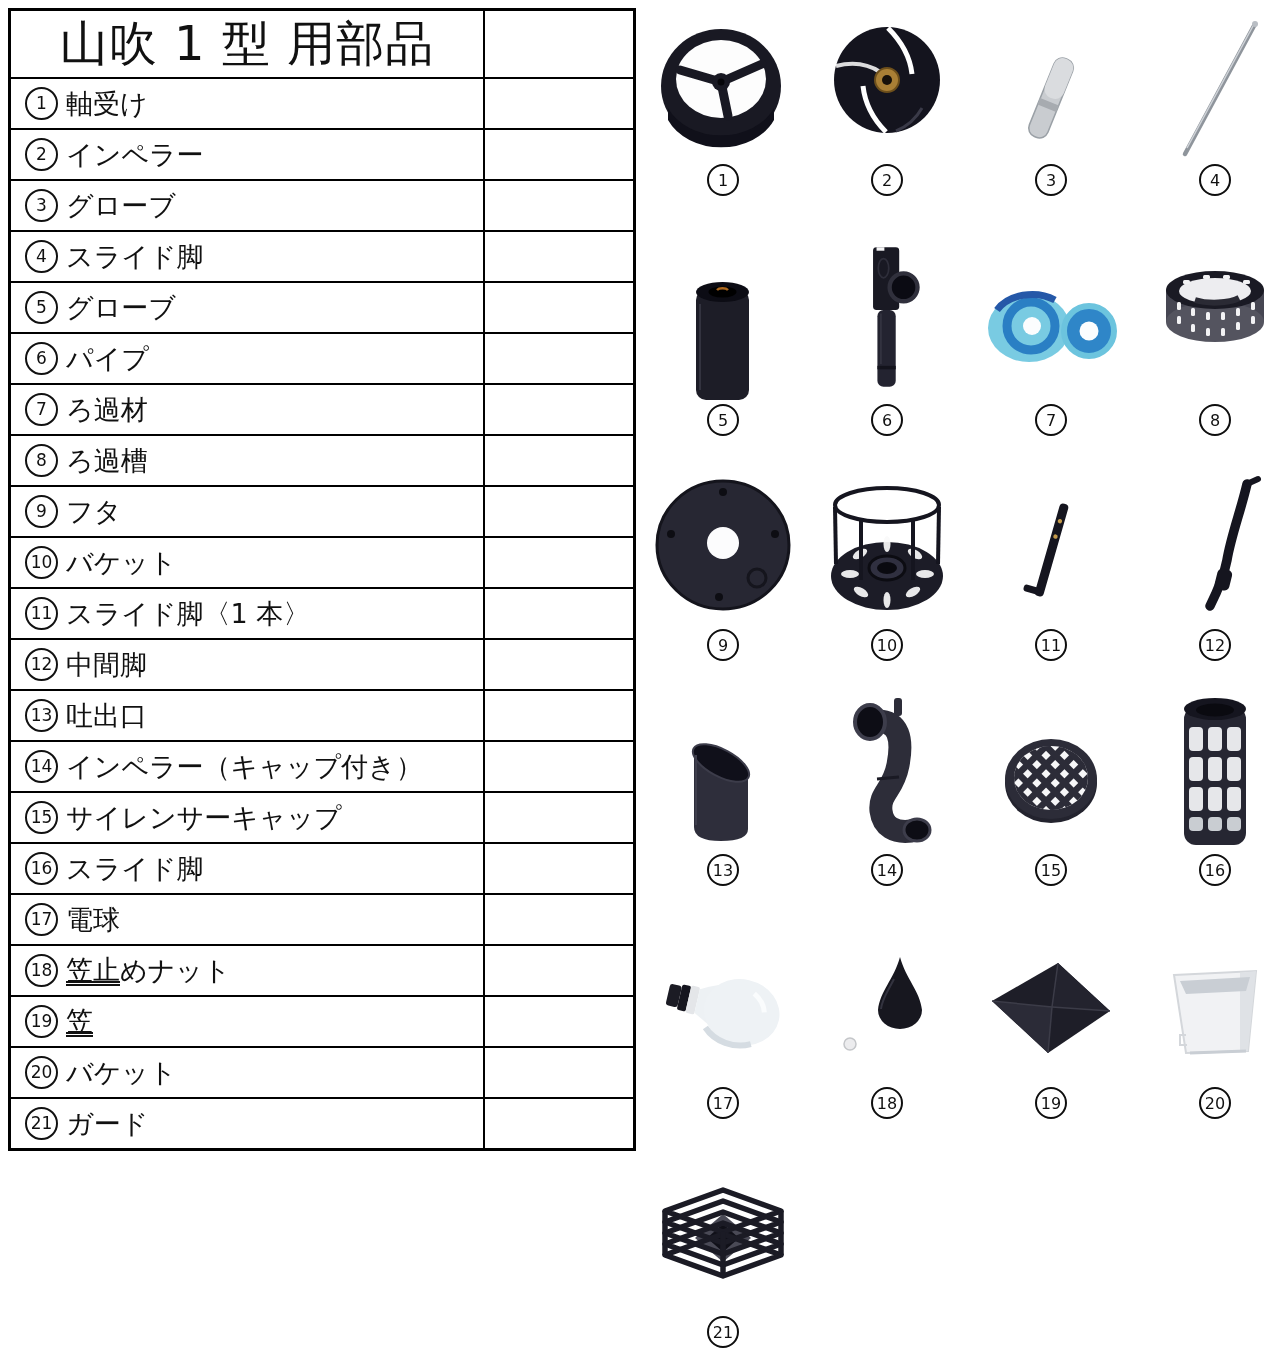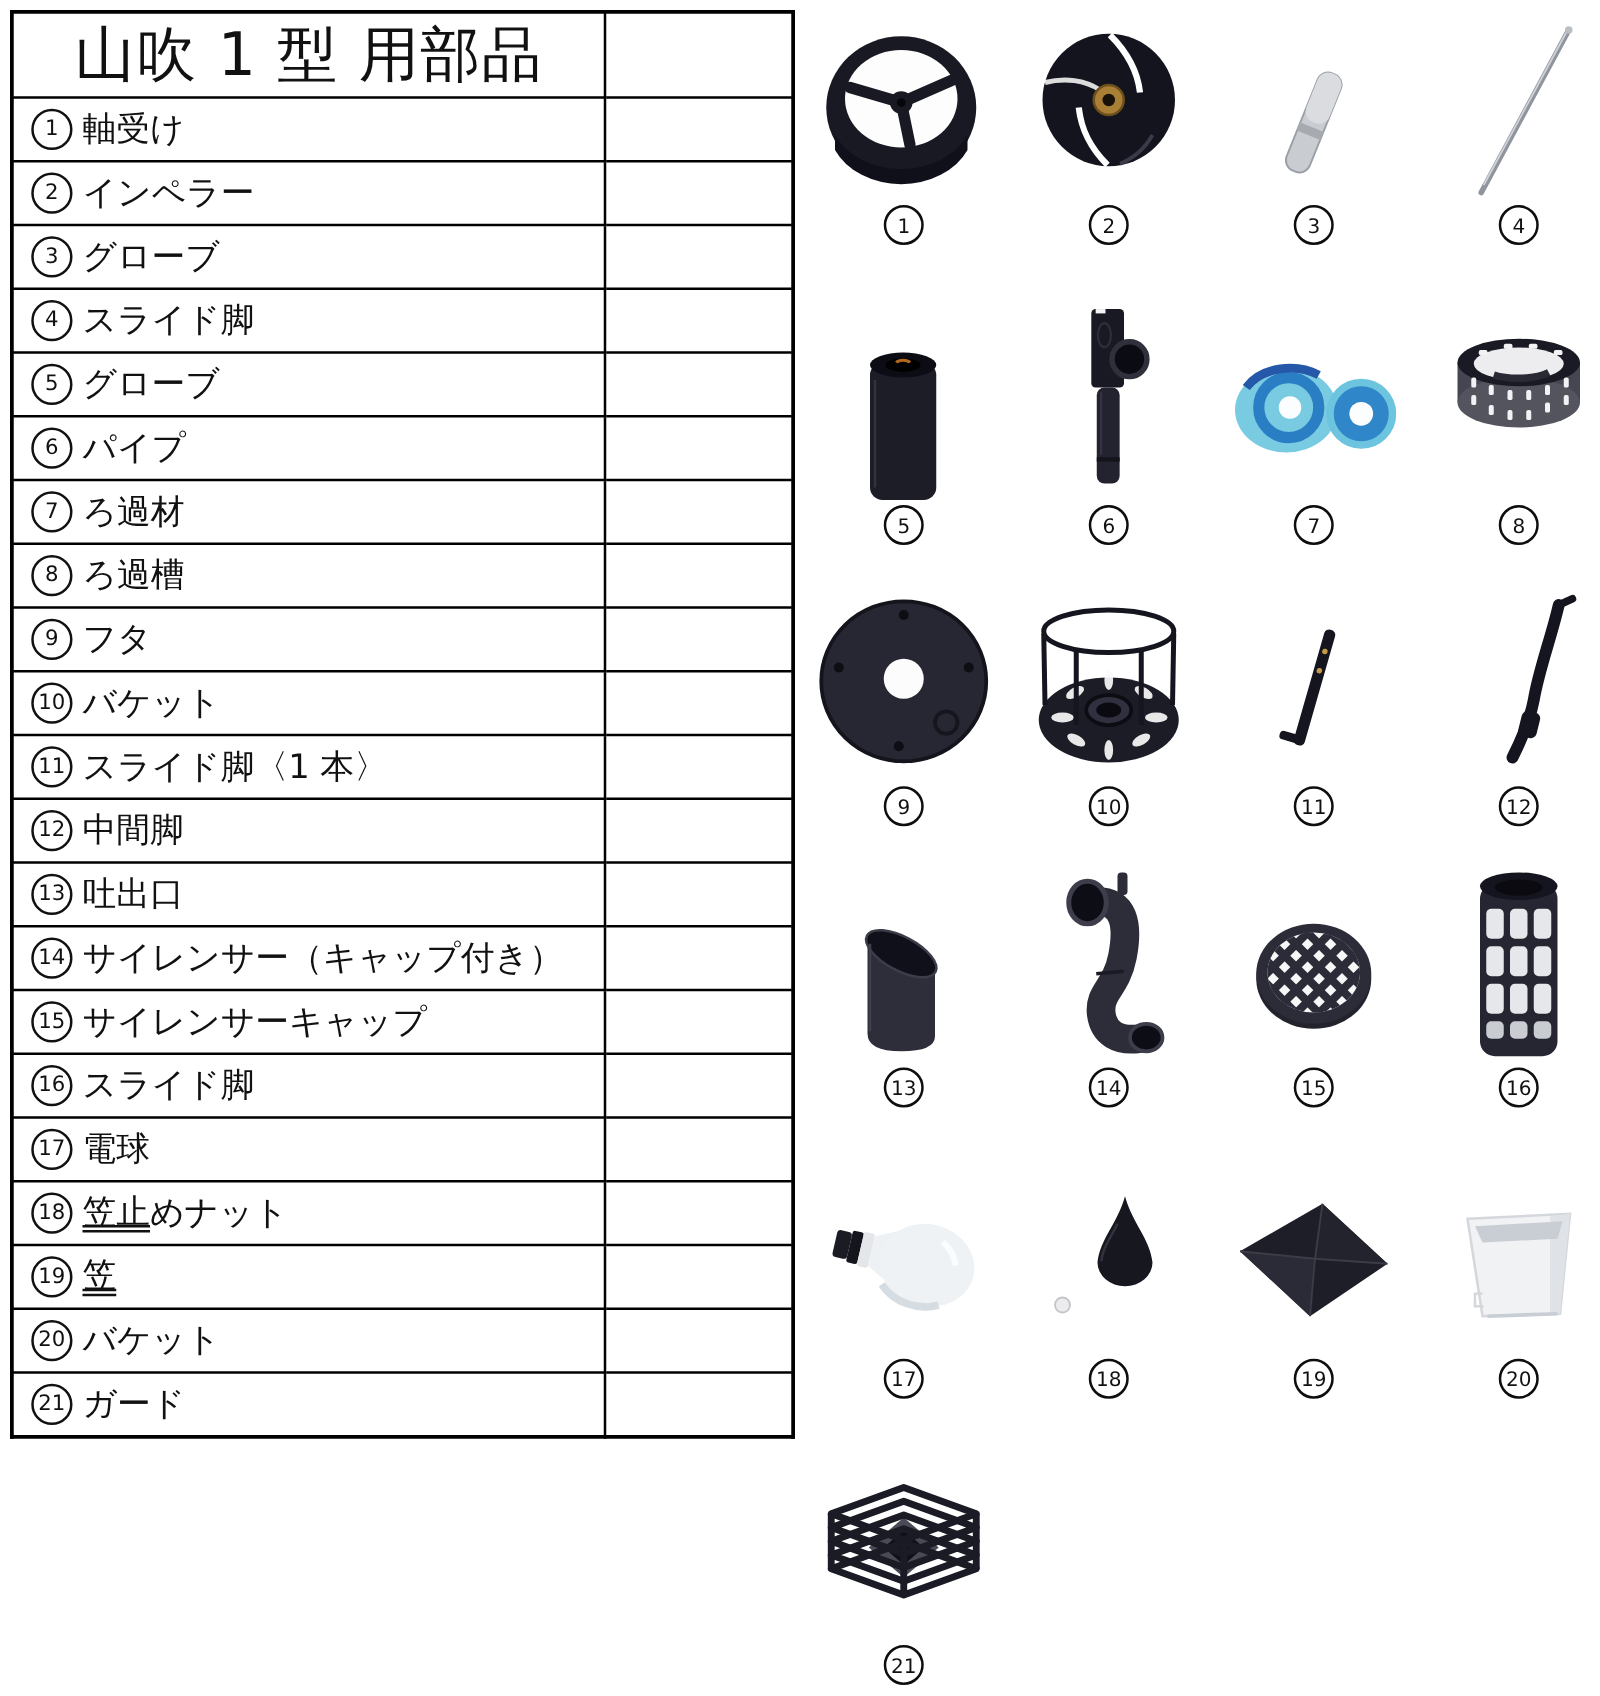--- a/index.html
+++ b/index.html
@@ -172,21 +172,21 @@
             <span class="circ-num">13</span>
             <span class="lab">吐出口</span>
           </div>
         </td>
         <td class="qty-cell"></td>
       </tr>
   <tr>
         <td class="label-cell">
           <div class="row-label">
             <span class="circ-num">14</span>
-            <span class="lab">サイレンサー（キャップ付き）</span>
+            <span class="lab">インペラー（キャップ付き）</span>
           </div>
         </td>
         <td class="qty-cell"></td>
       </tr>
   <tr>
         <td class="label-cell">
           <div class="row-label">
             <span class="circ-num">15</span>
             <span class="lab">サイレンサーキャップ</span>
           </div>

